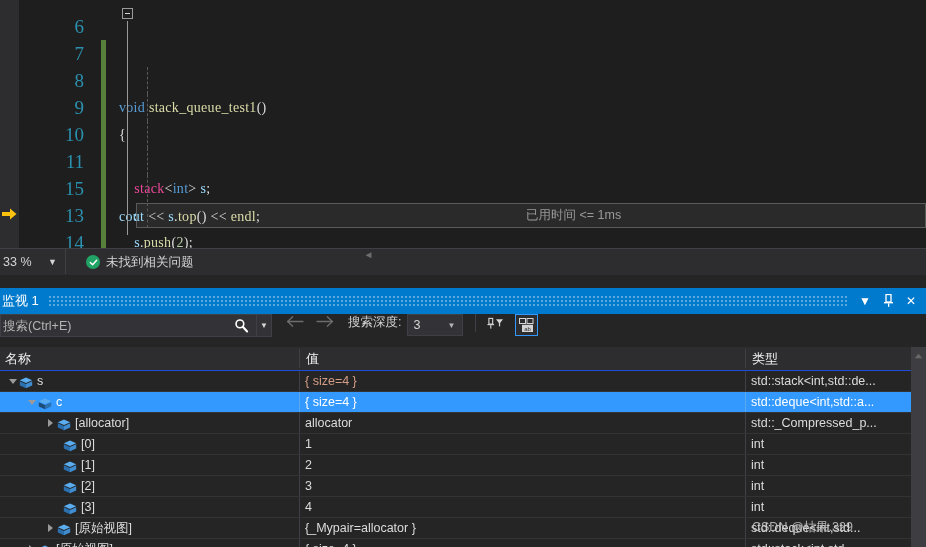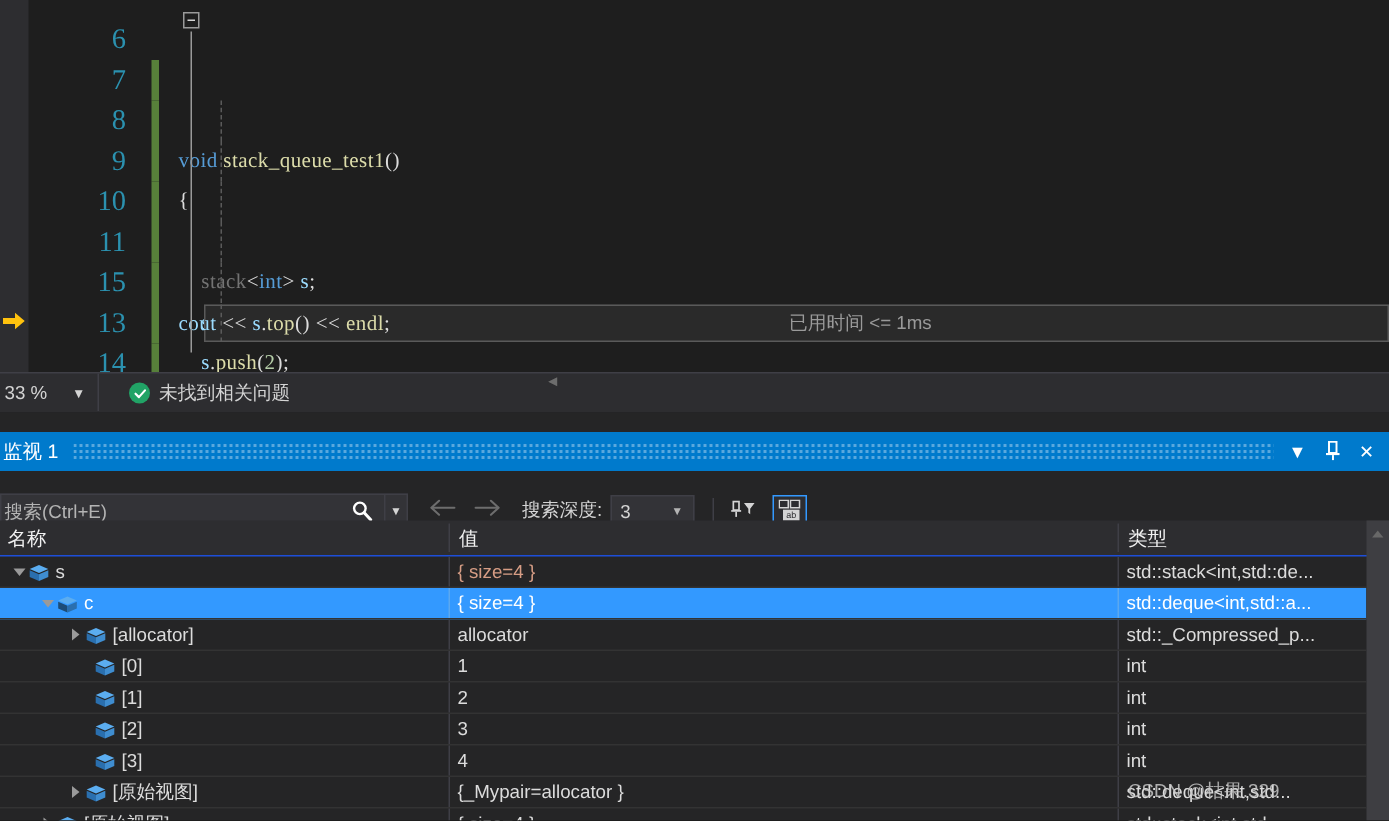--- a/index.html
+++ b/index.html
@@ -75,21 +75,21 @@
   }
   .codetext {
     position: absolute;
     left: 100px;
     font-family: "Liberation Serif", serif;
     font-size: 14px;
     color: #dcdcdc;
     letter-spacing: 0.3px;
   }
   .tok-kw      { color: #569cd6; }
-  .tok-type    { color: #737373; }
+  .tok-type    { color: #ec4899; }
   .tok-fn      { color: #dcdcaa; }
   .tok-var     { color: #9cdcfe; }
   .tok-num     { color: #b5cea8; }
   .tok-punct   { color: #dcdcdc; }
 
   .fold-box {
     position: absolute;
     left: 103px;
     top: 8px;
     width: 11px; height: 11px;
@@ -230,22 +230,21 @@
     line-height: 1;
     cursor: default;
   }
 
   .watch-toolbar {
     position: absolute;
     left: 0; top: 39px;
     width: 926px; height: 33px;
     background: #252526;
     display: flex;
-    align-items: center;
-    margin-top: 10px;
+    align-items: flex-start;
   }
   .search-wrap {
     position: relative;
     width: 272px;
     height: 23px;
     margin-left: 0;
     background: #333337;
     border: 1px solid #3f3f46;
     box-sizing: border-box;
     display: flex;

